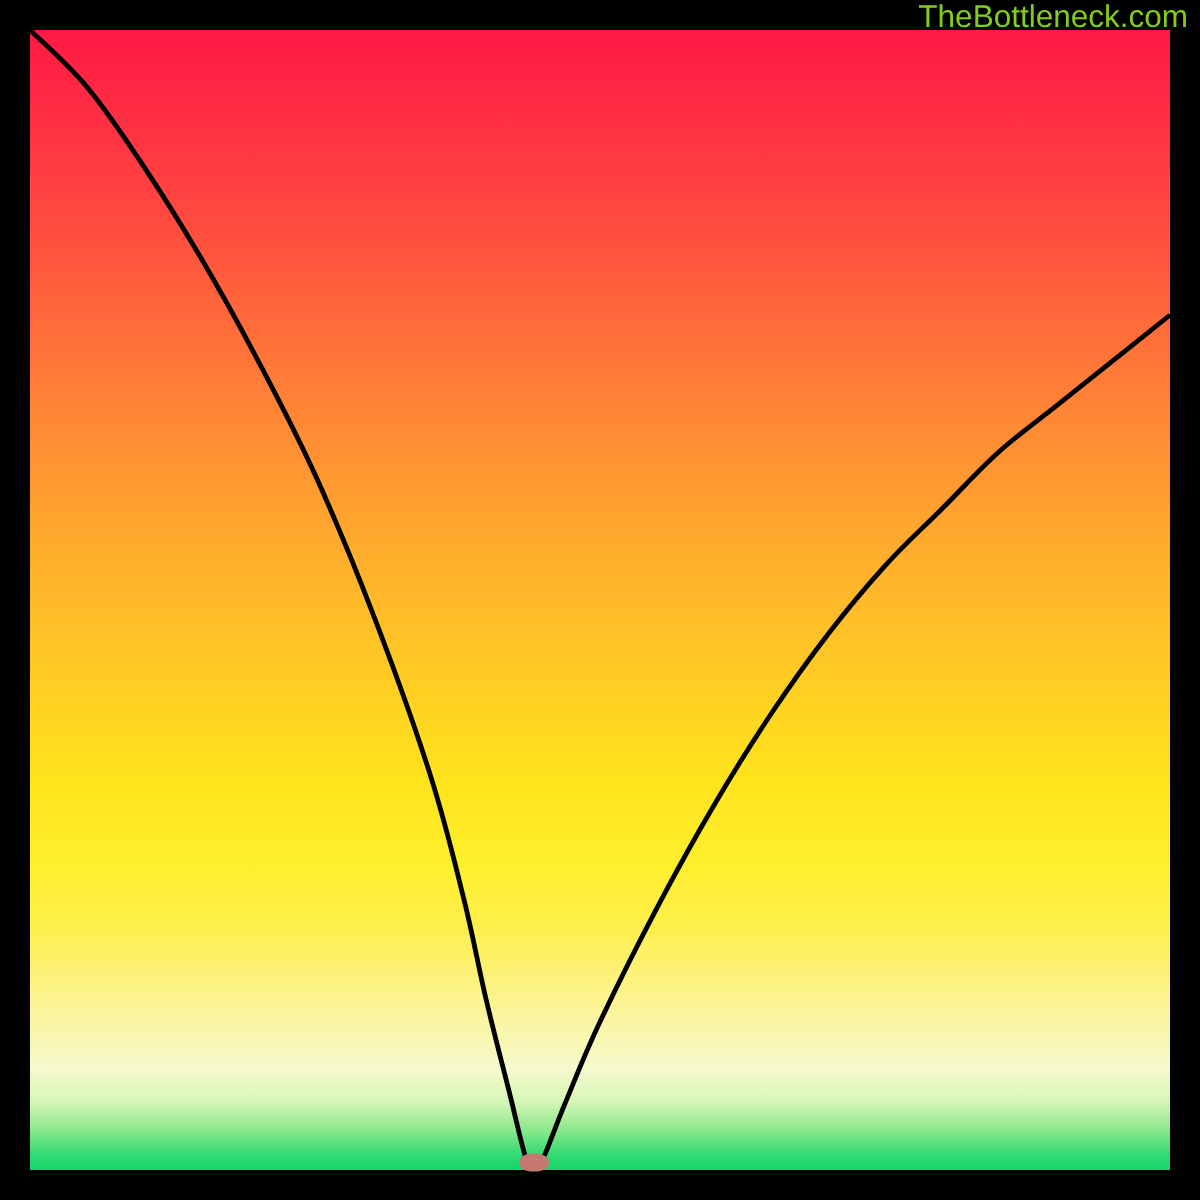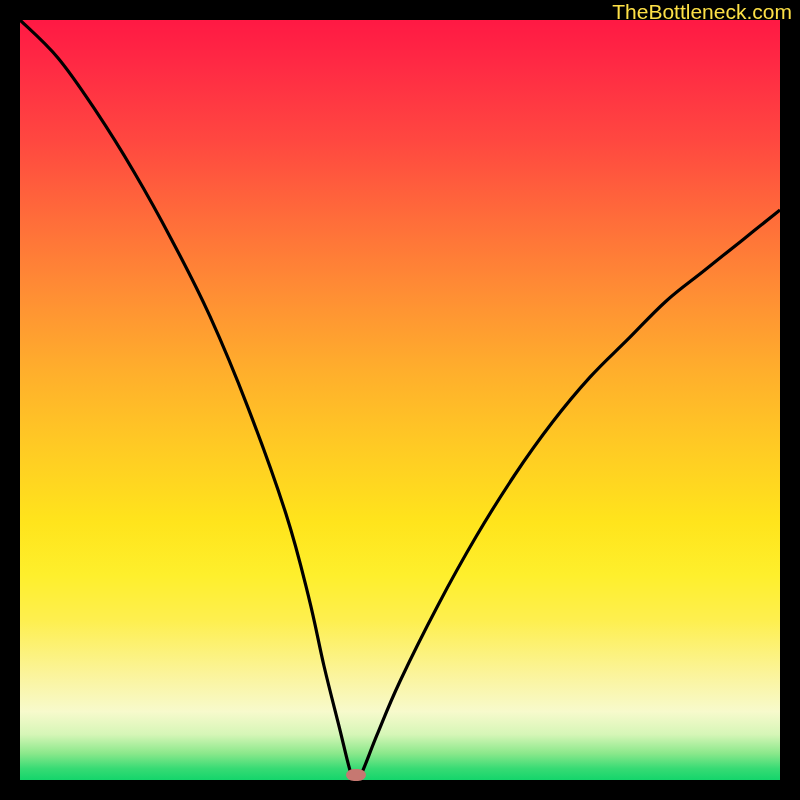--- a/index.html
+++ b/index.html
@@ -56,21 +56,21 @@
     width: 20px;
     height: 12px;
     border-radius: 8px / 6px;
     background: #c67871;
     transform: translate(-50%, -50%);
   }
   .watermark {
     position: absolute;
     top: 0px;
     right: 8px;
-    color: #fde047;
+    color: #84cc16;
     font-size: 21px;
     font-weight: 500;
     letter-spacing: 0px;
   }
 </style>
 </head>
 <body>
 
 <div class="frame">
   <div class="plot-area">

